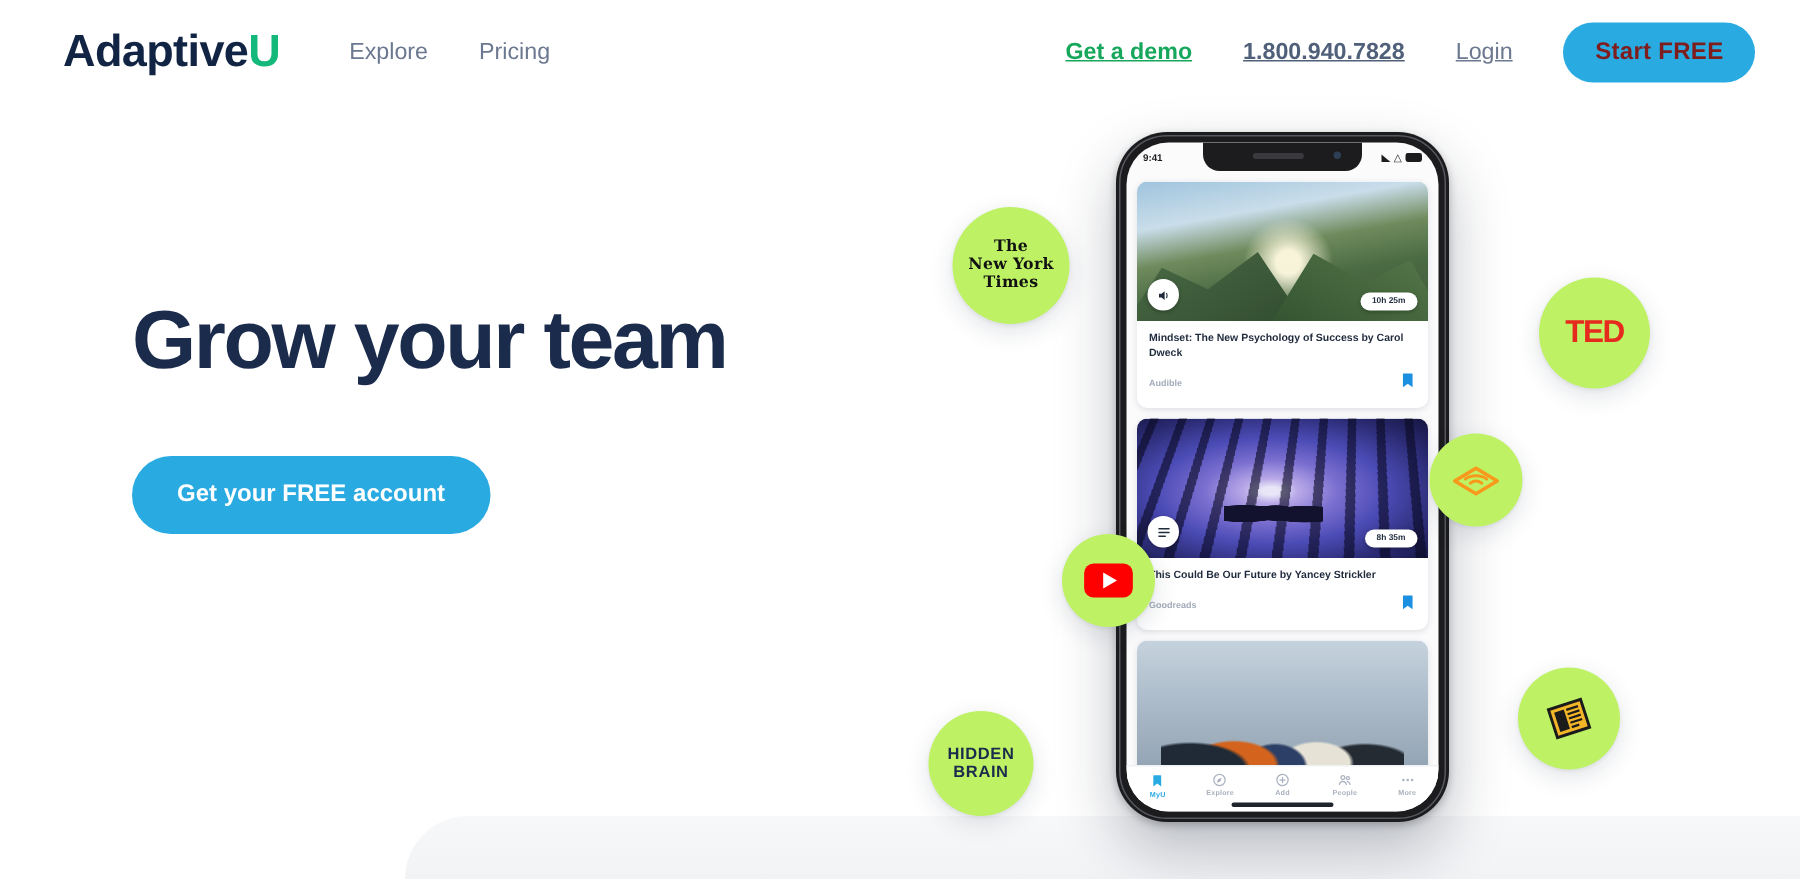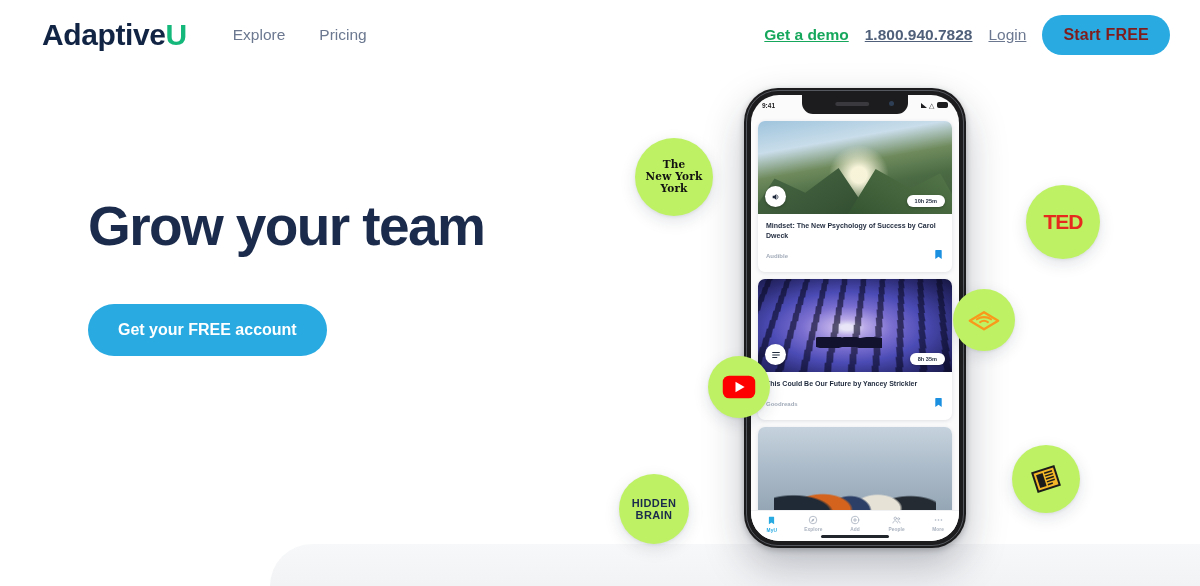--- a/index.html
+++ b/index.html
@@ -30,21 +30,21 @@
     letter-spacing: -0.4px; color: #122443; white-space: nowrap;
   }
   .logo .u { color: #15b87b; }
   .nav-left { display: flex; align-items: center; gap: 34px; margin-left: 46px; }
   .nav-link {
     font-size: 15.5px; color: #6b7890; font-weight: 500;
     text-decoration: none; white-space: nowrap;
   }
   .nav-right {
     margin-left: auto; margin-right: 30px;
-    display: flex; align-items: center; gap: 16px;
+    display: flex; align-items: center; gap: 34px;
   }
   .nav-demo { font-size: 15.5px; color: #16a75c; font-weight: 600; white-space: nowrap; }
   .nav-phone { font-size: 15.5px; color: #50607a; font-weight: 600; white-space: nowrap; }
   .nav-login { font-size: 15.5px; color: #6b7890; font-weight: 500; white-space: nowrap; }
   .btn-start {
     background: #29abe2; color: #7f1d1d; border: none;
     font-size: 16px; font-weight: 700; letter-spacing: .2px;
     padding: 11px 21px; border-radius: 20px; cursor: pointer;
     font-family: "Liberation Sans", sans-serif; white-space: nowrap;
   }
@@ -379,21 +379,21 @@
 
         <div class="home-ind"></div>
       </div>
     </div>
   </div>
 
   <div class="bubble b-nyt">
     <div class="nyt-mark">
       <div>The</div>
       <div>New York</div>
-      <div>York</div>
+      <div>Times</div>
     </div>
   </div>
 
   <div class="bubble b-ted">
     <div class="ted-mark">TED</div>
   </div>
 
   <div class="bubble b-audible">
     <svg width="34" height="26" viewBox="0 0 48 36">
       <path d="M4 19 L24 7 L44 19 L24 31 Z" fill="none" stroke="#f8991c" stroke-width="3.4" stroke-linejoin="round"></path>

